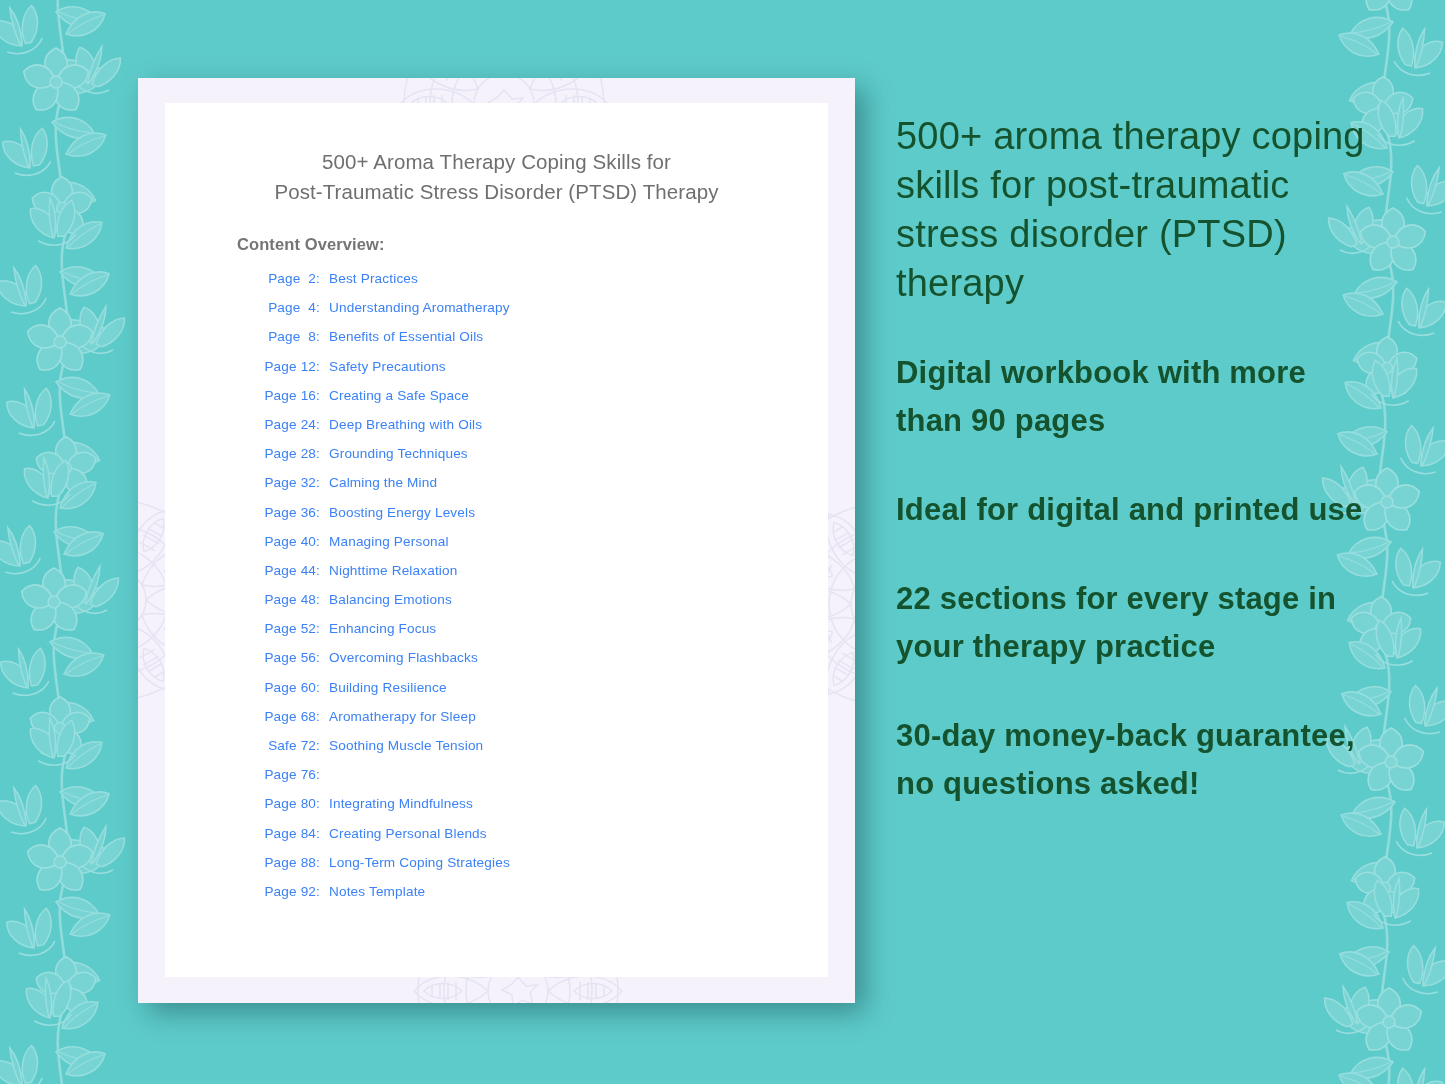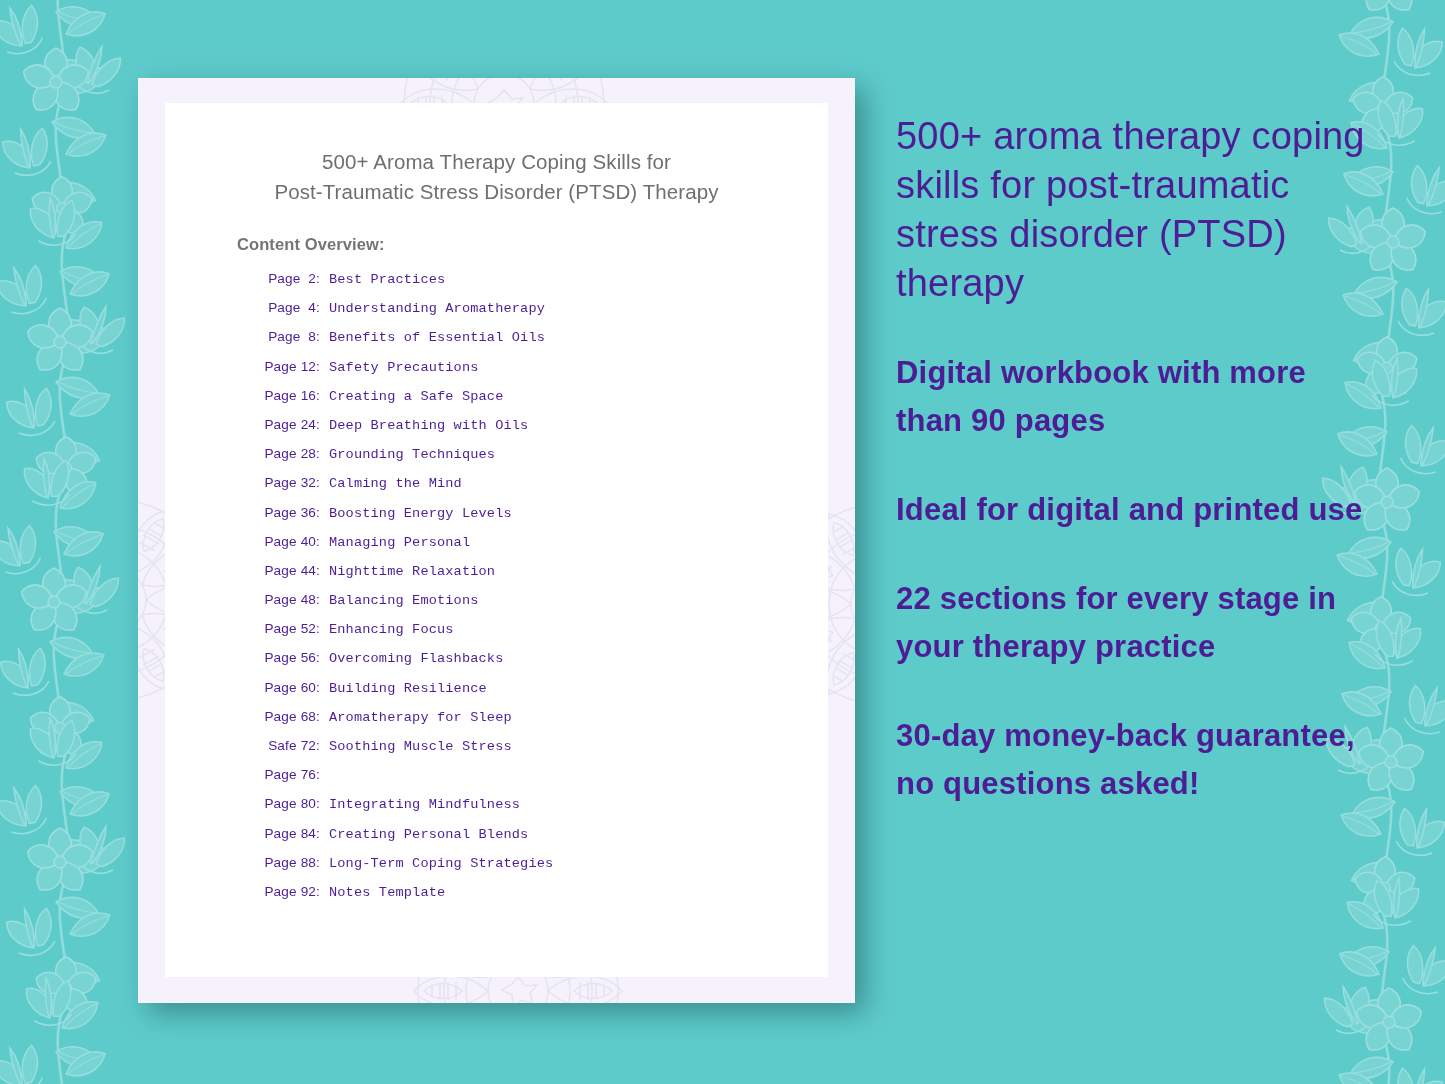--- a/index.html
+++ b/index.html
@@ -91,40 +91,40 @@
 
   #toc {
     list-style: none;
     margin: 0;
     padding: 17px 0 0 95px;
   }
   #toc li {
     display: flex;
     align-items: baseline;
     font-size: 13.6px;
-    color: #4c1d95;
+    color: #3b82f6;
     height: 29.2px;
     letter-spacing: .15px;
   }
   #toc .pg {
     flex: 0 0 auto;
     width: 60px;
     text-align: right;
     white-space: pre;
   }
   #toc .sep { flex: 0 0 auto; padding-right: 9px; }
-  #toc .ttl { flex: 1 1 auto; font-family: Liberation Mono, monospace; }
+  #toc .ttl { flex: 1 1 auto; }
 
   
   #pitch {
     position: absolute;
     left: 896px;
     top: 112px;
     width: 470px;
-    color: #4c1d95;
+    color: #14532d;
   }
   #pitch h2 {
     margin: 0;
     font-size: 38px;
     font-weight: 400;
     line-height: 49px;
     letter-spacing: .2px;
   }
   #pitch p {
     margin: 40px 0 0 0;
@@ -388,21 +388,21 @@
             <span class="ttl">Building Resilience</span>
           </li>
           <li>
             <span class="pg">Page 68:</span>
             <span class="sep"></span>
             <span class="ttl">Aromatherapy for Sleep</span>
           </li>
           <li>
             <span class="pg">Safe 72:</span>
             <span class="sep"></span>
-            <span class="ttl">Soothing Muscle Stress</span>
+            <span class="ttl">Soothing Muscle Tension</span>
           </li>
           <li>
             <span class="pg">Page 76:</span>
             <span class="sep"></span>
           </li>
           <li>
             <span class="pg">Page 80:</span>
             <span class="sep"></span>
             <span class="ttl">Integrating Mindfulness</span>
           </li>

